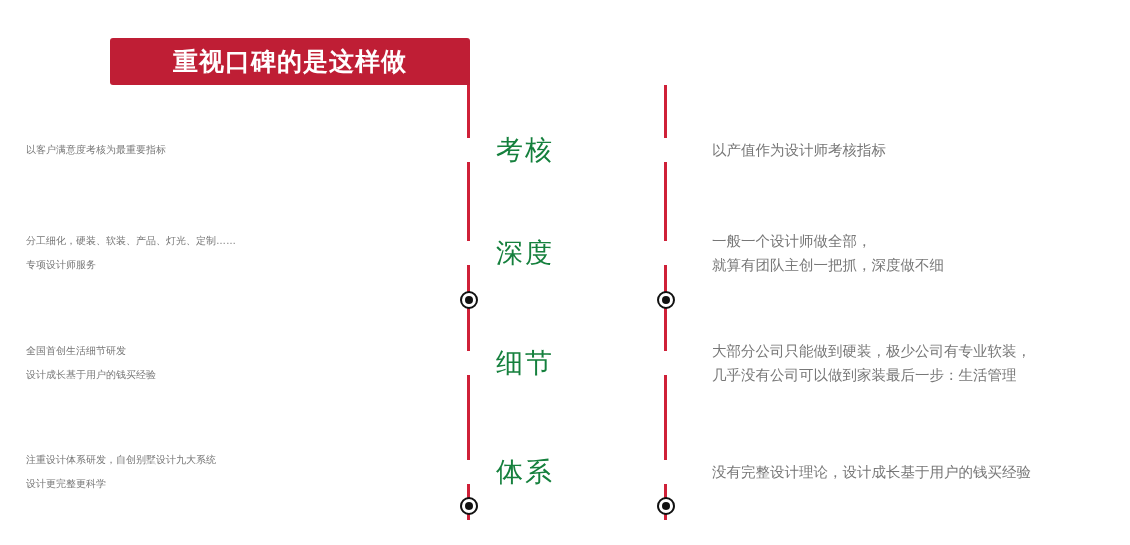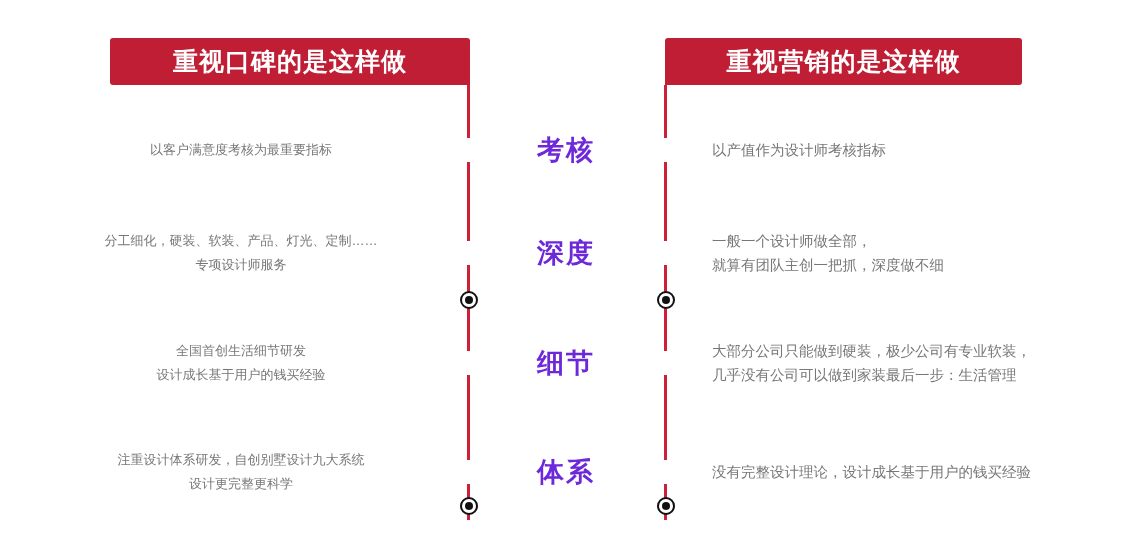--- a/index.html
+++ b/index.html
@@ -63,49 +63,48 @@
     position: absolute;
     left: 0;
     width: 1130px;
     height: 0;
   }
 
   .cell-left {
     position: absolute;
     right: 674px;      
     width: 430px;
-    text-align: center;
+    text-align: left;
     transform: translateY(-50%);
     color: #777777;
-    font-size: 13px;
+    font-size: 10px;
     line-height: 24px;
     white-space: pre-line;
   }
 
   .cell-right {
     position: absolute;
     left: 712px;
     width: 420px;
     text-align: left;
     transform: translateY(-50%);
     color: #777777;
     font-size: 14.5px;
     line-height: 24px;
     white-space: pre-line;
   }
 
   .cell-center {
     position: absolute;
     left: 496px;
     width: 140px;
-    text-align: center;
     transform: translateY(-50%);
-    color: #6d28d9;
+    color: #15803d;
     font-size: 27px;
-    font-weight: 700;
+    font-weight: 400;
     letter-spacing: 2px;
   }
 
   
   .dot {
     position: absolute;
     width: 18px;
     height: 18px;
     border-radius: 50%;
     border: 2.5px solid #111111;
@@ -127,21 +126,20 @@
   .dot.on-left  { left: 468.5px; }
   .dot.on-right { left: 665.5px; }
 </style>
 </head>
 <body>
 
 <div id="stage">
 
   <div class="banner left">重视口碑的是这样做</div>
 
-  <div class="banner right">重视营销的是这样做</div>
 
   <div class="spine left"></div>
   <div class="spine right"></div>
 
   <div class="spine-gap" style="left:464px; top:138px;"></div>
   <div class="spine-gap" style="left:661px; top:138px;"></div>
   <div class="spine-gap" style="left:464px; top:241px;"></div>
   <div class="spine-gap" style="left:661px; top:241px;"></div>
   <div class="spine-gap" style="left:464px; top:351px;"></div>
   <div class="spine-gap" style="left:661px; top:351px;"></div>

